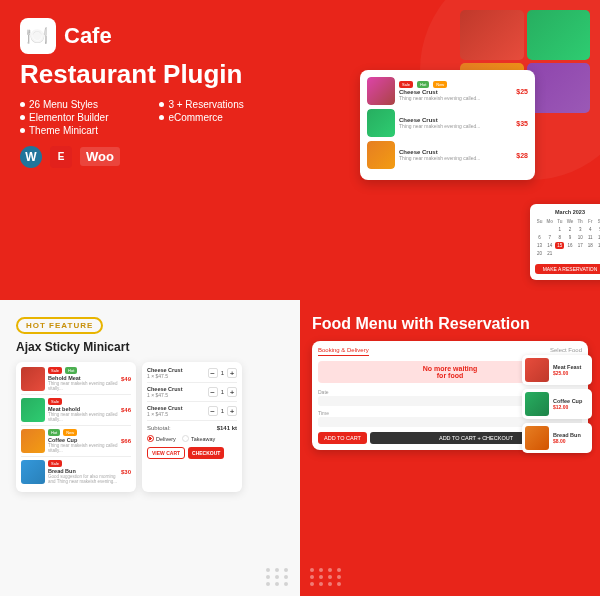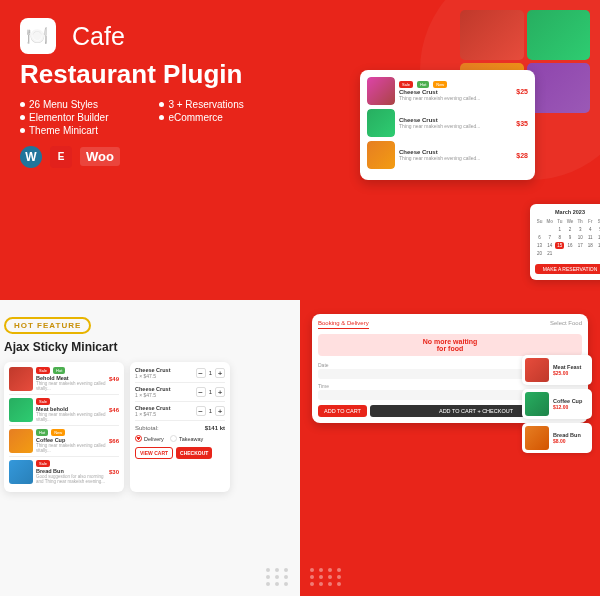--- a/index.html
+++ b/index.html
@@ -45,23 +45,22 @@
       margin-right: 8px;
     }
 
     .logo-icon {
       font-size: 18px;
       color: #e8251a;
     }
 
     .cafe-title {
       color: white;
-      font-size: 25px;
-      font-weight: normal;
-      margin-left: 8px;
+      font-size: 22px;
+      font-weight: bold;
     }
 
     .subtitle {
       color: rgba(255,255,255,0.9);
       font-size: 11px;
       margin-bottom: 4px;
     }
 
     .main-title {
       color: white;
@@ -232,21 +231,21 @@
     .bottom-section {
       width: 100%;
       height: 296px;
       display: flex;
     }
 
     .bottom-left {
       background: #f8f8f8;
       width: 50%;
       height: 100%;
-      padding: 14px 4px;
+      padding: 14px 16px;
       position: relative;
       overflow: hidden;
     }
 
     .bottom-right {
       background: #e8251a;
       width: 50%;
       height: 100%;
       padding: 14px 12px;
       position: relative;
@@ -954,20 +953,21 @@
         <div class="dot-dark"></div>
           <div class="dot-dark"></div>
           <div class="dot-dark"></div>
         <div class="dot-dark"></div>
           <div class="dot-dark"></div>
           <div class="dot-dark"></div>
       </div>
     </div>
 
     <div class="bottom-right">
+      <div class="section-title-light">Food Menu with Reservation</div>
 
       
       <div class="reservation-preview">
         <div class="res-header">
           <span class="res-tab">Booking &amp; Delivery</span>
           <span class="res-tab-inactive">Select Food</span>
         </div>
 
         <div class="no-waiting-badge">No more waiting<br>for food</div>
 

